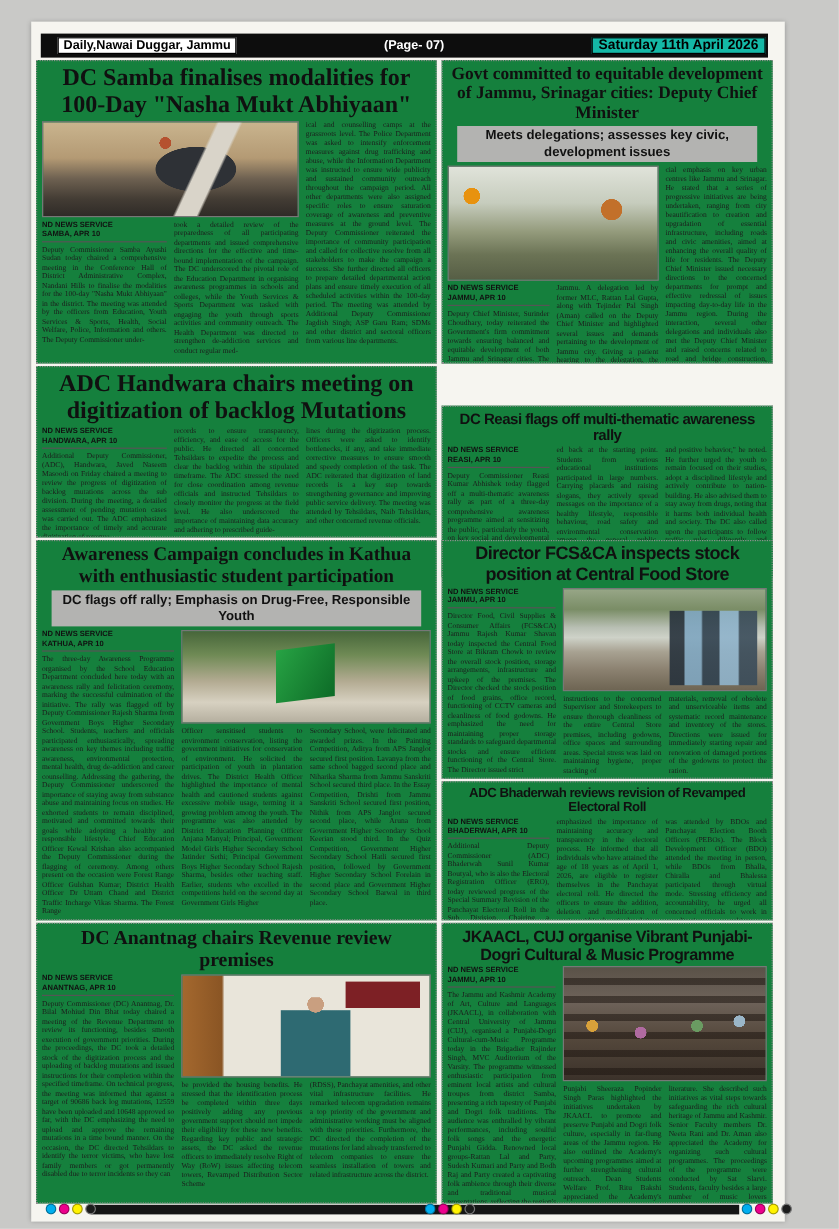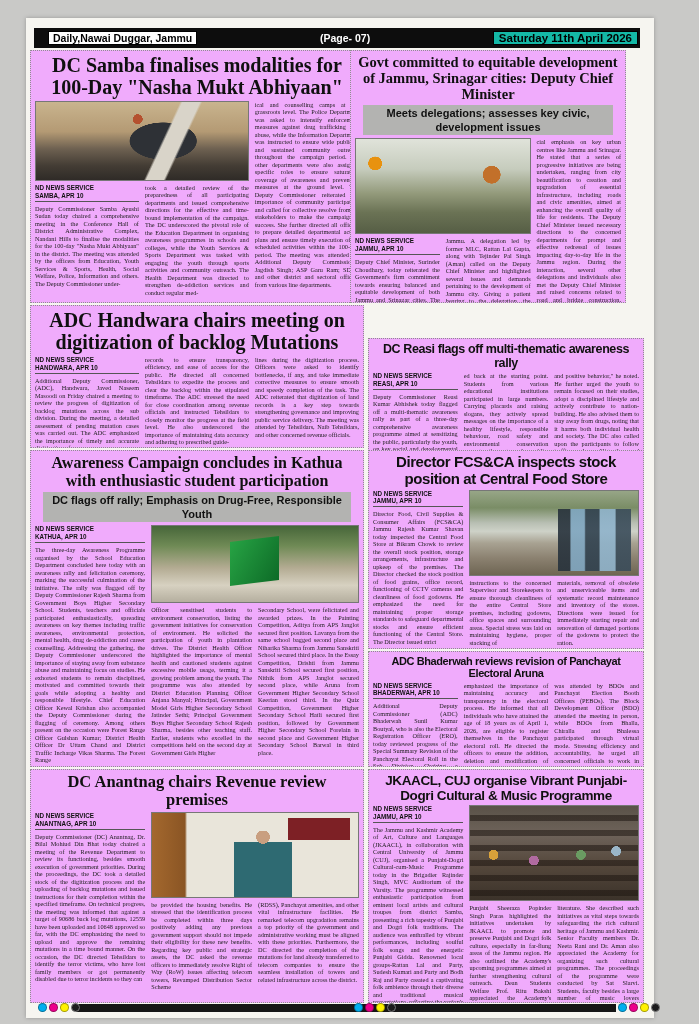--- a/index.html
+++ b/index.html
@@ -7,21 +7,21 @@
   body { background:#c9c9c7; position:relative; font-family:"Liberation Serif", serif; }
   .page { position:absolute; left:26px; top:18px; width:628px; height:1000px; background:#f6f5f0; box-shadow:0 0 4px rgba(0,0,0,.25); }
 
   
   .headerbar { position:absolute; left:8px; top:10px; width:606px; height:20px; background:#0d0d0d; display:flex; align-items:center; }
   .masthead-box { background:#fff; border:1px solid #000; font-family:"Liberation Sans",sans-serif; font-weight:bold; font-size:10.5px; padding:0 4px; margin-left:14px; white-space:nowrap; }
   .pagelabel { color:#fff; font-family:"Liberation Sans",sans-serif; font-weight:bold; font-size:10.5px; flex:1; text-align:center; }
   .date-box { background:#14b8a6; border:1px solid #000; font-family:"Liberation Sans",sans-serif; font-weight:bold; font-size:11.5px; padding:0 5px; margin-right:2px; white-space:nowrap; }
 
   
-  .article { position:absolute; border:1px dotted #8f8f8f; background:#f0abfc; padding:3px 4px; overflow:hidden; }
+  .article { position:absolute; border:1px dotted #8f8f8f; background:#15803d; padding:3px 4px; overflow:hidden; }
   .headline { font-weight:bold; color:#101010; text-align:center; line-height:1.12; margin-bottom:2px; }
   .hl-serif { font-family:"Liberation Serif",serif; }
   .hl-sans { font-family:"Liberation Sans",sans-serif; letter-spacing:-0.4px; }
   .subtitle-bar { background:#b3b3b1; color:#111; font-family:"Liberation Sans",sans-serif; font-weight:bold; text-align:center; font-size:11px; line-height:1.3; padding:1px 0; margin:2px 8px 3px 8px; }
   .byline { font-family:"Liberation Sans",sans-serif; font-weight:bold; font-size:6.3px; line-height:1.25; color:#111; border-bottom:1px solid #555; padding-bottom:1px; margin-bottom:3px; }
   .bodytext { font-size:6.25px; line-height:1.2; text-align:justify; color:#1c1c1c; }
   .cols { display:flex; gap:6px; }
   .col { flex:1; min-width:0; }
   .art-flex { display:flex; gap:6px; }
   .two-span { display:flex; flex-direction:column; gap:3px; }
@@ -59,21 +59,21 @@
     background:
       radial-gradient(circle 5px at 14% 52%, #d8a13a 97%, transparent),
       radial-gradient(circle 5px at 38% 58%, #b06aa0 97%, transparent),
       radial-gradient(circle 5px at 66% 52%, #6a9b62 97%, transparent),
       radial-gradient(circle 5px at 87% 48%, #9ab6c8 97%, transparent),
       repeating-linear-gradient(180deg, rgba(40,30,25,0) 0 9px, rgba(30,22,17,.55) 9px 15px),
       linear-gradient(180deg, #5a5248 0%, #6e635a 30%, #55483c 62%, #3b322a 100%); }
 
   
   .a-samba     { left:4px;   top:32px;  width:334px; height:253px; }
-  .a-dcm       { left:324px; top:32px;  width:276px; height:253px; }
+  .a-dcm       { left:342px; top:32px;  width:276px; height:253px; }
   .a-handwara  { left:4px;   top:287px; width:334px; height:143px; }
   .a-reasi     { left:342px; top:272px; width:276px; height:143px;margin-top:48px; }
   .a-kathua    { left:4px;   top:432px; width:334px; height:317px; }
   .a-fcsca     { left:342px; top:432px; width:276px; height:199px; }
   .a-bhaderwah { left:342px; top:633px; width:276px; height:116px; }
   .a-anantnag  { left:4px;   top:751px; width:334px; height:234px; }
   .a-jkaacl    { left:342px; top:751px; width:276px; height:234px; }
 
   .h-samba,.h-handwara { font-size:20px; }
   .h-dcm { font-size:14.5px; }
@@ -208,21 +208,21 @@
         <div class="photo photo-fcsca"></div>
         <div class="cols">
           <div class="col bodytext">instructions to the concerned Supervisor and Storekeepers to ensure thorough cleanliness of the entire Central Store premises, including godowns, office spaces and surrounding areas. Special stress was laid on maintaining hygiene, proper stacking of</div>
           <div class="col bodytext">materials, removal of obsolete and unserviceable items and systematic record maintenance and inventory of the stores. Directions were issued for immediately starting repair and renovation of damaged portions of the godowns to protect the ration.</div>
         </div>
       </div>
     </div>
   </div>
 
   <div class="article a-bhaderwah">
-    <div class="headline hl-sans h-bhaderwah">ADC Bhaderwah reviews revision of Panchayat Electoral Aruna</div>
+    <div class="headline hl-sans h-bhaderwah">ADC Bhaderwah reviews revision of Revamped Electoral Roll</div>
     <div class="cols">
       <div class="col">
         <div class="byline">
           <span>ND NEWS SERVICE</span><br>
           <span>BHADERWAH, APR 10</span>
         </div>
         <div class="bodytext">Additional Deputy Commissioner (ADC) Bhaderwah Sunil Kumar Boutyal, who is also the Electoral Registration Officer (ERO), today reviewed progress of the Special Summary Revision of the Panchayat Electoral Roll in the Sub Division. Chairing a meeting, the ADC</div>
       </div>
       <div class="col bodytext">emphasized the importance of maintaining accuracy and transparency in the electoral process. He informed that all individuals who have attained the age of 18 years as of April 1, 2026, are eligible to register themselves in the Panchayat electoral roll. He directed the officers to ensure the addition, deletion and modification of entries within the stipulated time frame. The meeting</div>
       <div class="col bodytext">was attended by BDOs and Panchayat Election Booth Officers (PEBOs). The Block Development Officer (BDO) attended the meeting in person, while BDOs from Bhalla, Chiralla and Bhalessa participated through virtual mode. Stressing efficiency and accountability, he urged all concerned officials to work in coordination to achieve a flawless electoral database.</div>

